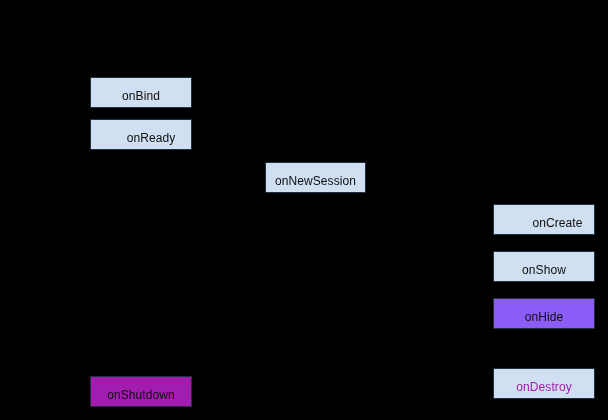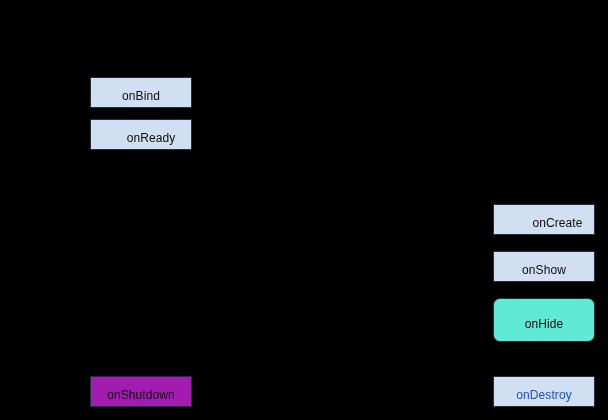--- a/index.html
+++ b/index.html
@@ -40,28 +40,31 @@
 </head>
 <body>
 
 <div id="diagram-canvas" style="width: 608px; height: 420px; background: rgb(0, 0, 0);">
     <div class="node-box" style="left: 90px; top: 77px; width: 102px; height: 31px; background: rgb(208, 224, 242); border-color: rgb(32, 48, 63); color: rgb(13, 13, 13);">
       <span class="node-label">onBind</span>
     </div>
     <div class="node-box" style="left: 90px; top: 119px; width: 102px; height: 31px; background: rgb(208, 224, 242); border-color: rgb(32, 48, 63); color: rgb(13, 13, 13); padding-left: 20px;">
       <span class="node-label">onReady</span>
     </div>
+    <div class="node-box" style="left: 265px; top: 162px; width: 101px; height: 31px; background: rgb(208, 224, 242); border-color: rgb(32, 48, 63); color: rgb(13, 13, 13);">
+      <span class="node-label">onNewSession</span>
+    </div>
     <div class="node-box" style="left: 493px; top: 204px; width: 102px; height: 31px; background: rgb(208, 224, 242); border-color: rgb(32, 48, 63); color: rgb(13, 13, 13); padding-left: 27px;">
       <span class="node-label">onCreate</span>
     </div>
     <div class="node-box" style="left: 493px; top: 251px; width: 102px; height: 31px; background: rgb(208, 224, 242); border-color: rgb(32, 48, 63); color: rgb(13, 13, 13);">
       <span class="node-label">onShow</span>
     </div>
-    <div class="node-box" style="left: 493px; top: 298px; width: 102px; height: 44px; background: #5eead4; border-color: rgb(32, 48, 63); color: rgb(13, 13, 13); border-radius: 7px;">
+    <div class="node-box" style="left: 493px; top: 298px; width: 102px; height: 31px; background: #8b5cf6; border-color: rgb(32, 48, 63); color: rgb(13, 13, 13);">
       <span class="node-label">onHide</span>
     </div>
     <div class="node-box" style="left: 90px; top: 376px; width: 102px; height: 31px; background: #a21caf; border-color: rgb(32, 48, 63); color: rgb(13, 13, 13);">
       <span class="node-label">onShutdown</span>
     </div>
-    <div class="node-box" style="left: 493px; top: 376px; width: 102px; height: 31px; background: rgb(208, 224, 242); border-color: rgb(32, 48, 63); color: #1d4ed8;">
+    <div class="node-box" style="left: 493px; top: 368px; width: 102px; height: 31px; background: rgb(208, 224, 242); border-color: rgb(32, 48, 63); color: #a21caf;">
       <span class="node-label">onDestroy</span>
     </div>
   </div>
 
 </body></html>

